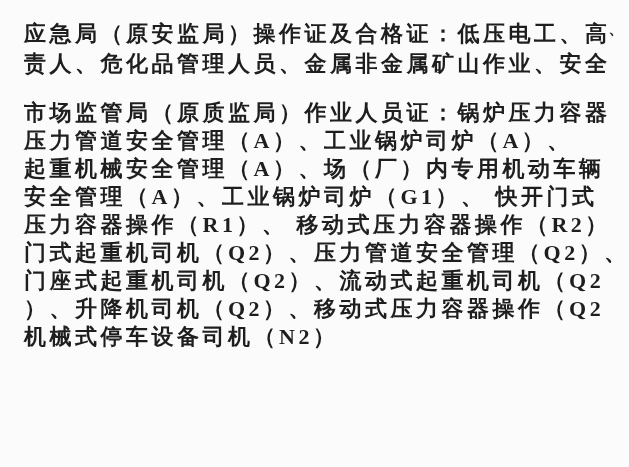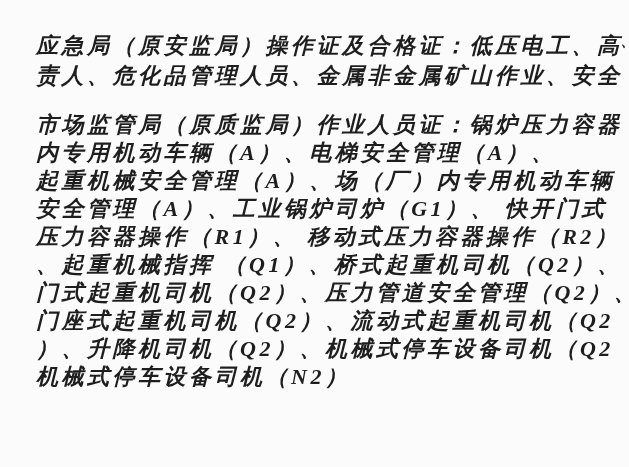--- a/index.html
+++ b/index.html
@@ -13,23 +13,22 @@
     height: 467px;
     background: #fbfbfb;
     overflow: hidden;
     font-family: "Liberation Serif", "DejaVu Serif", serif;
     font-weight: 700;
     color: #1e1e1e;
     box-sizing: border-box;
     padding: 16px 0 0 20px;
   }
   .para {
-    margin: 16px;
+    margin: 4px;
     padding: 0;
-    font-style: italic;
   }
   .para2 {
     margin-top: 21px;
   }
   .line {
     font-size: 22px;
     line-height: 28px;
     letter-spacing: 3.5px;
     white-space: nowrap;
   }
@@ -49,24 +48,23 @@
 
 <div class="page">
 
   <section class="para">
     <div class="line"><span>应急局（原安监局）操作证及合格证：低压电工、高</span><span class="edge-mark">、</span></div>
     <div class="line">责人、危化品管理人员、金属非金属矿山作业、安全</div>
   </section>
 
   <section class="para para2">
     <div class="line">市场监管局（原质监局）作业人员证：锅炉压力容器</div>
-    <div class="line">内专用机动车辆（A）、电梯安全管理（A）、</div>
+    <div class="line">压力管道安全管理（A）、工业锅炉司炉（A）、</div>
     <div class="line">起重机械安全管理（A）、场（厂）内专用机动车辆</div>
     <div class="line">安全管理（A）、工业锅炉司炉（G1）、 快开门式</div>
     <div class="line">压力容器操作（R1）、 移动式压力容器操作（R2）</div>
-    <div class="line">、起重机械指挥 （Q1）、桥式起重机司机（Q2）、</div>
     <div class="line">门式起重机司机（Q2）、压力管道安全管理（Q2）、</div>
     <div class="line">门座式起重机司机（Q2）、流动式起重机司机（Q2</div>
-    <div class="line">）、升降机司机（Q2）、机械式停车设备司机（Q2</div>
+    <div class="line">）、升降机司机（Q2）、移动式压力容器操作（Q2</div>
     <div class="line">机械式停车设备司机（N2）</div>
   </section>
 
 </div>
 
 </body></html>

